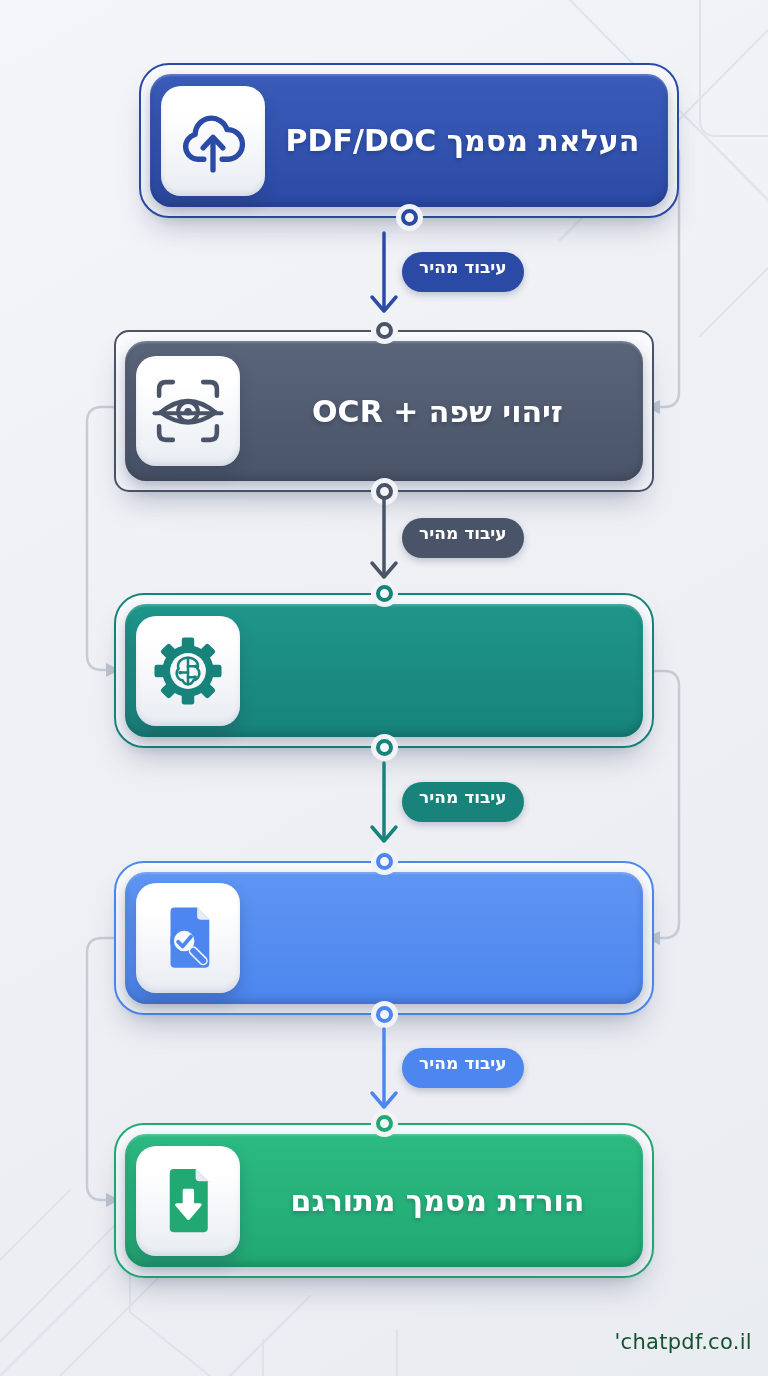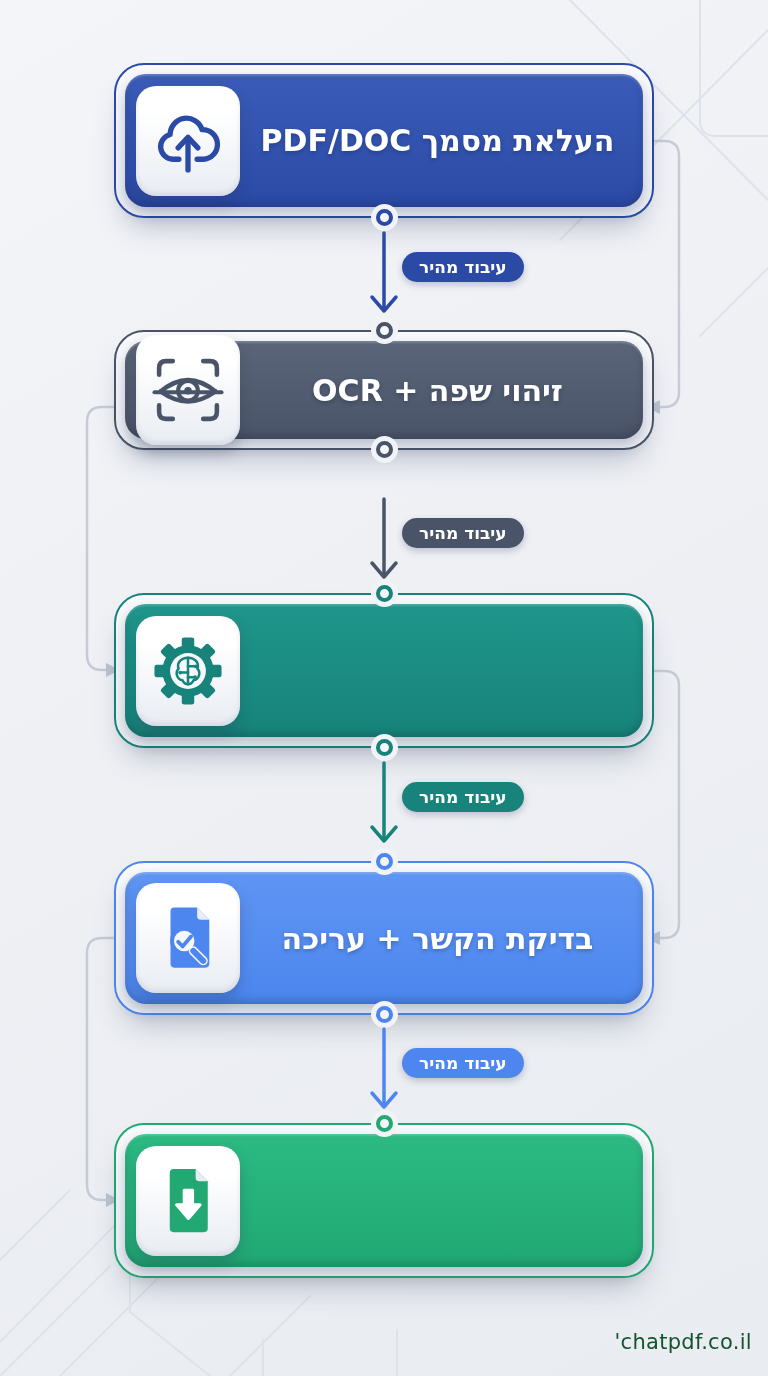--- a/index.html
+++ b/index.html
@@ -51,21 +51,21 @@
   .node-bottom{bottom:-10px;}
 
   
   .connector{position:absolute;left:0;width:768px;}
   .arrow{position:absolute;left:364px;top:0;color:var(--c);}
   .arrow line,.arrow polyline{stroke:currentColor;stroke-width:3.5;fill:none;stroke-linecap:round;stroke-linejoin:round;}
   .pill{
     position:absolute;left:402px;top:21px;
     background:var(--c);color:#fff;
     font-size:17px;font-weight:bold;
-    padding:5px 17px 5px;border-radius:999px;
+    padding:5px 17px 15px;border-radius:999px;
     box-shadow:0 3px 7px rgba(40,50,90,.25);
     white-space:nowrap;
   }
 
   .watermark{
     position:absolute;right:16px;bottom:22px;
     color:#14532d;font-size:21px;letter-spacing:.3px;
   }
 </style>
 </head>
@@ -96,21 +96,21 @@
     <path d="M116 938 H102 Q87 938 87 953 V1185 Q87 1200 102 1200 H106"></path>
   </g>
   <g fill="#bdc4d0">
     <polygon points="660,400 660,414 646,407"></polygon>
     <polygon points="106,663 106,677 120,670"></polygon>
     <polygon points="660,931 660,945 646,938"></polygon>
     <polygon points="106,1193 106,1207 120,1200"></polygon>
   </g>
 </svg>
 
-<div class="box" style="top: 63px; height: 155px; --c: #2b4aa6; --cl: #3a5cb8;">
+<div class="box" style="top: 63px; height: 155px; margin-left: 25px; --c: #2b4aa6; --cl: #3a5cb8;">
   <div class="box-inner">
     <span class="tile">
       <svg width="76" height="76" viewBox="0 0 100 100">
         <g stroke="currentColor" stroke-width="7" fill="none" stroke-linecap="round" stroke-linejoin="round">
           <path d="M38 74 H30 A16.5 16.5 0 0 1 26.5 41.5 A21.5 21.5 0 0 1 68.5 35 A15.5 15.5 0 0 1 70 74 H62"></path>
           <path d="M50 88 V48"></path>
           <path d="M37 59 L50 45 L63 59"></path>
         </g>
       </svg>
     </span>
@@ -120,21 +120,21 @@
 </div>
 
 <div class="connector" style="top: 231px; height: 86px; --c: #2b4aa6; --cl: #3a5cb8;">
   <svg class="arrow" width="40" height="86" viewBox="0 0 40 86">
     <line x1="20" y1="2" x2="20" y2="76"></line>
     <polyline points="8,66 20,80 32,66"></polyline>
   </svg>
   <div class="pill" dir="rtl">עיבוד מהיר</div>
 </div>
 
-<div class="box" style="top: 330px; height: 120px; --c: #4a5468; --cl: #5a6579;">
+<div class="box" style="top: 330px; height: 162px; border-radius: 15px; --c: #4a5468; --cl: #5a6579;">
   <div class="box-inner">
     <span class="tile">
       <svg width="76" height="76" viewBox="0 0 100 100">
         <g stroke="currentColor" stroke-width="6" fill="none" stroke-linecap="round" stroke-linejoin="round">
           <path d="M30 12 H21 Q12 12 12 21 V30"></path>
           <path d="M70 12 H79 Q88 12 88 21 V30"></path>
           <path d="M12 70 V79 Q12 88 21 88 H30"></path>
           <path d="M88 70 V79 Q88 88 79 88 H70"></path>
           <path d="M14 52 Q50 22 86 52"></path>
           <path d="M14 52 Q50 78 86 52"></path>
@@ -207,21 +207,20 @@
     <span class="tile">
       <svg width="76" height="76" viewBox="0 0 100 100">
         <path d="M32 10 H62 L78 26 V84 Q78 89 73 89 H32 Q27 89 27 84 V15 Q27 10 32 10 Z" fill="currentColor"></path>
         <path d="M62 10 V21 Q62 26 67 26 H78 Z" fill="#e9edf3"></path>
         <circle cx="45" cy="54" r="16" fill="#f5f7fa" stroke="currentColor" stroke-width="5"></circle>
         <polyline points="37,55 43,61 54,48" stroke="currentColor" stroke-width="5" fill="none" stroke-linecap="round" stroke-linejoin="round"></polyline>
         <line x1="57" y1="67" x2="70" y2="80" stroke="#f5f7fa" stroke-width="12" stroke-linecap="round"></line>
         <line x1="57" y1="67" x2="70" y2="80" stroke="currentColor" stroke-width="8" stroke-linecap="round"></line>
       </svg>
     </span>
-    <span class="label" dir="rtl">בדיקת הקשר + עריכה</span>
   </div>
   <span class="node node-top"></span>
   <span class="node node-bottom"></span>
 </div>
 
 <div class="connector" style="top: 1027px; height: 86px; --c: #4c86ee; --cl: #5f95f3;">
   <svg class="arrow" width="40" height="86" viewBox="0 0 40 86">
     <line x1="20" y1="2" x2="20" y2="76"></line>
     <polyline points="8,66 20,80 32,66"></polyline>
   </svg>
@@ -230,17 +229,18 @@
 
 <div class="box" style="top: 1123px; height: 155px; --c: #21a873; --cl: #2cba82;">
   <div class="box-inner">
     <span class="tile">
       <svg width="76" height="76" viewBox="0 0 100 100">
         <path d="M31 8 H60 L76 24 V86 Q76 91 71 91 H31 Q26 91 26 86 V13 Q26 8 31 8 Z" fill="currentColor"></path>
         <path d="M60 8 V19 Q60 24 65 24 H76 Z" fill="#e9edf3"></path>
         <polygon points="45,36 56,36 56,55 66,55 50.5,73 35,55 45,55" fill="#ffffff" stroke="#ffffff" stroke-width="4" stroke-linejoin="round"></polygon>
       </svg>
     </span>
+    <span class="label" dir="rtl">הורדת מסמך מתורגם</span>
   </div>
   <span class="node node-top"></span>
 </div>
 
 <div class="watermark">'chatpdf.co.il</div>
 
 </body></html>

